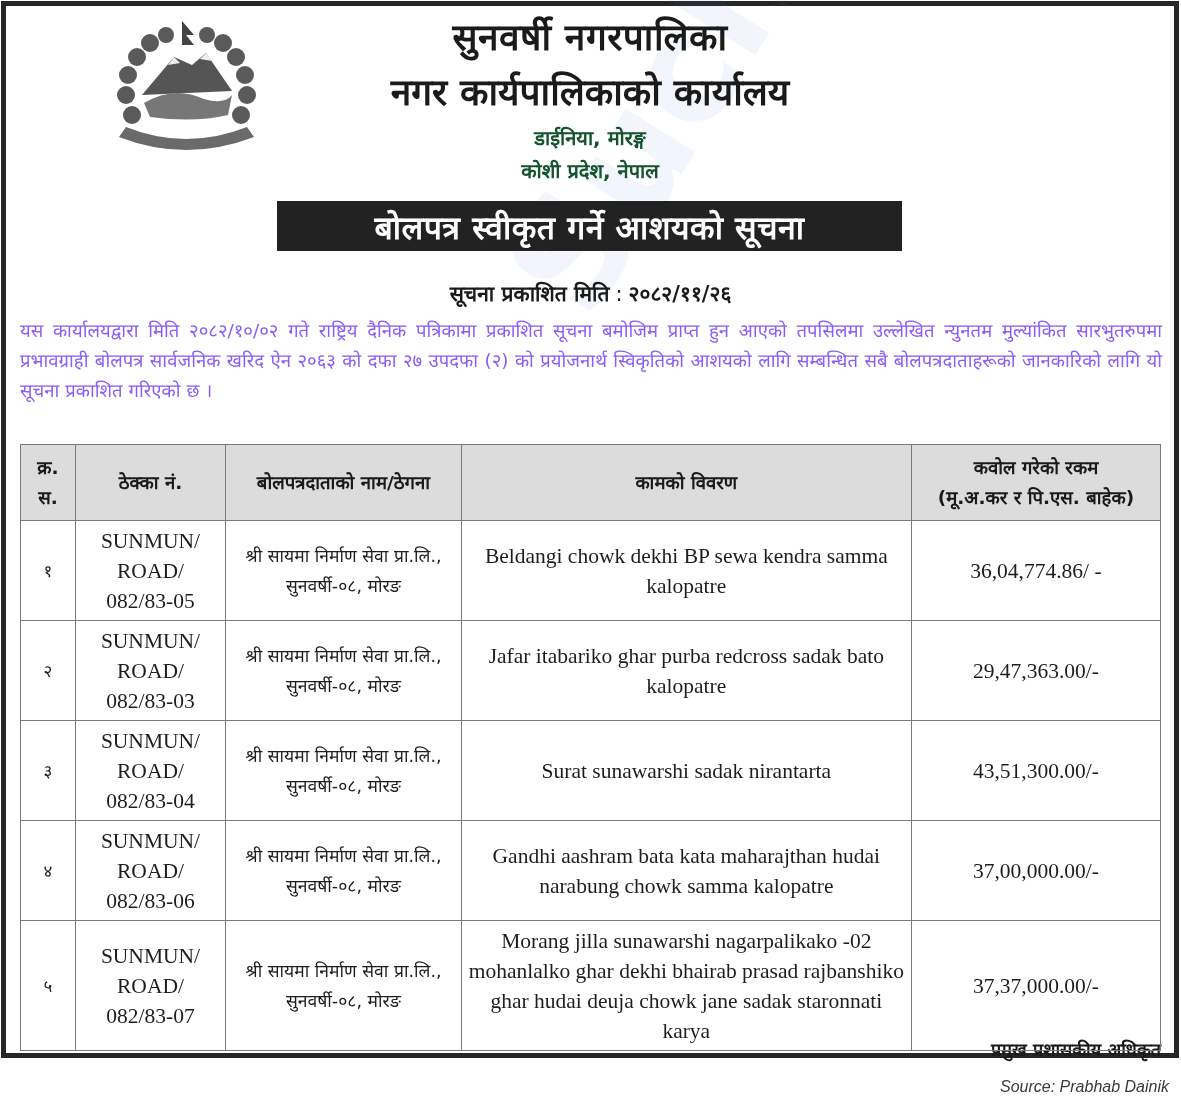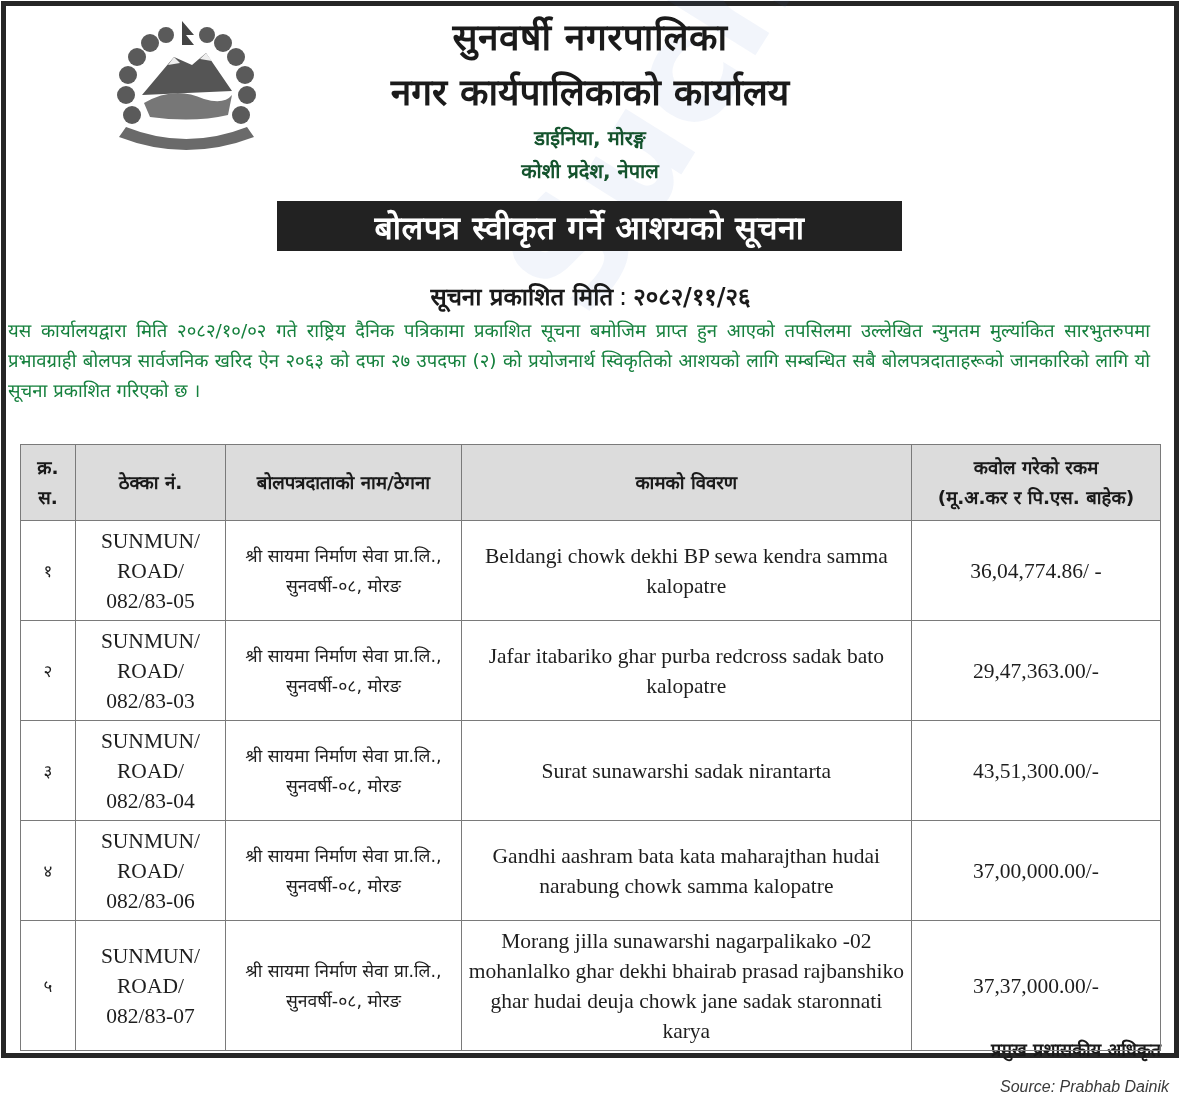--- a/index.html
+++ b/index.html
@@ -61,31 +61,31 @@
     background: #222222;
     color: #ffffff;
     font-size: 32px; font-weight: bold;
     display: flex; align-items: center; justify-content: center;
     letter-spacing: 0.5px;
   }
   .publish-date {
     position: absolute;
     left: 0; top: 279px; width: 1181px;
     text-align: center;
-    font-size: 24px; font-weight: bold;
+    font-size: 21px; font-weight: bold;
     color: #1a1a1a;
   }
   .publish-date .sep { font-weight: normal; margin: 0 6px; }
   .intro {
     position: absolute;
-    left: 8px; top: 316px;
+    left: 20px; top: 316px;
     width: 1142px;
     font-size: 18.5px; line-height: 30px;
     text-align: justify;
-    color: #15803d;
+    color: #8b5cf6;
     z-index: 1;
   }
   table.bids {
     position: absolute;
     left: 20px; top: 444px;
     width: 1141px;
     border-collapse: collapse;
     z-index: 1;
   }
   table.bids th, table.bids td {

